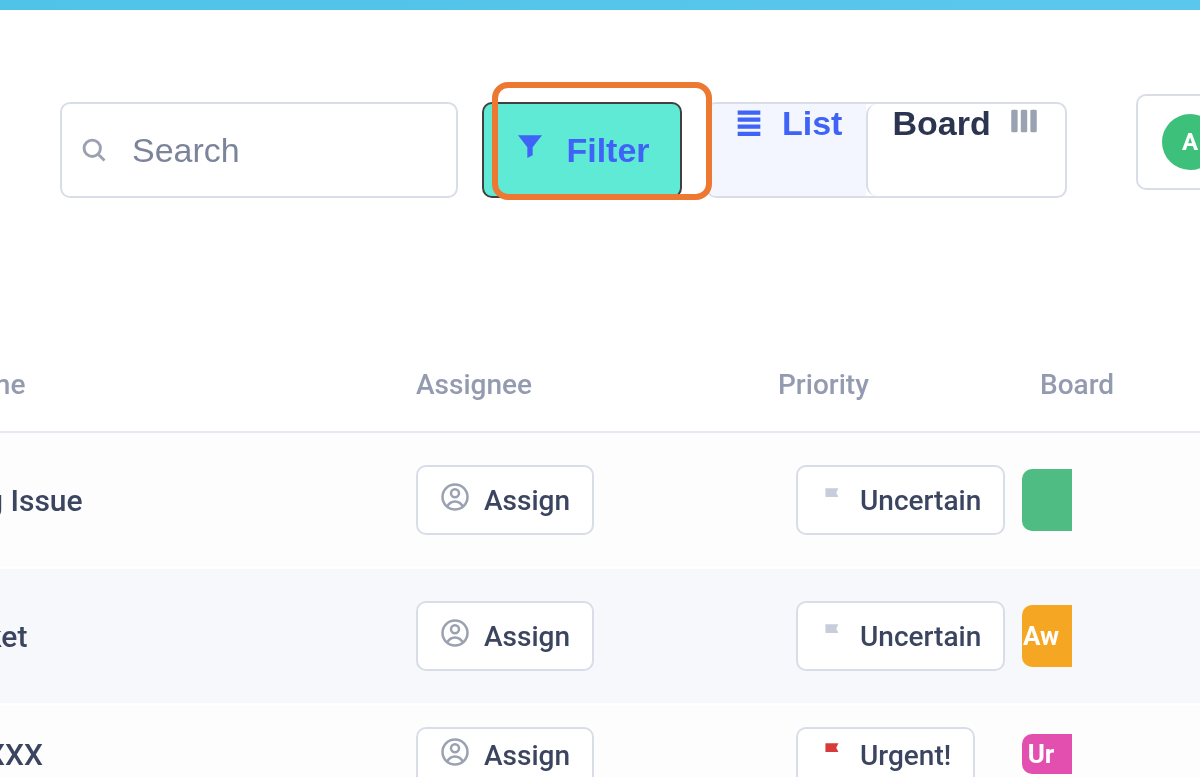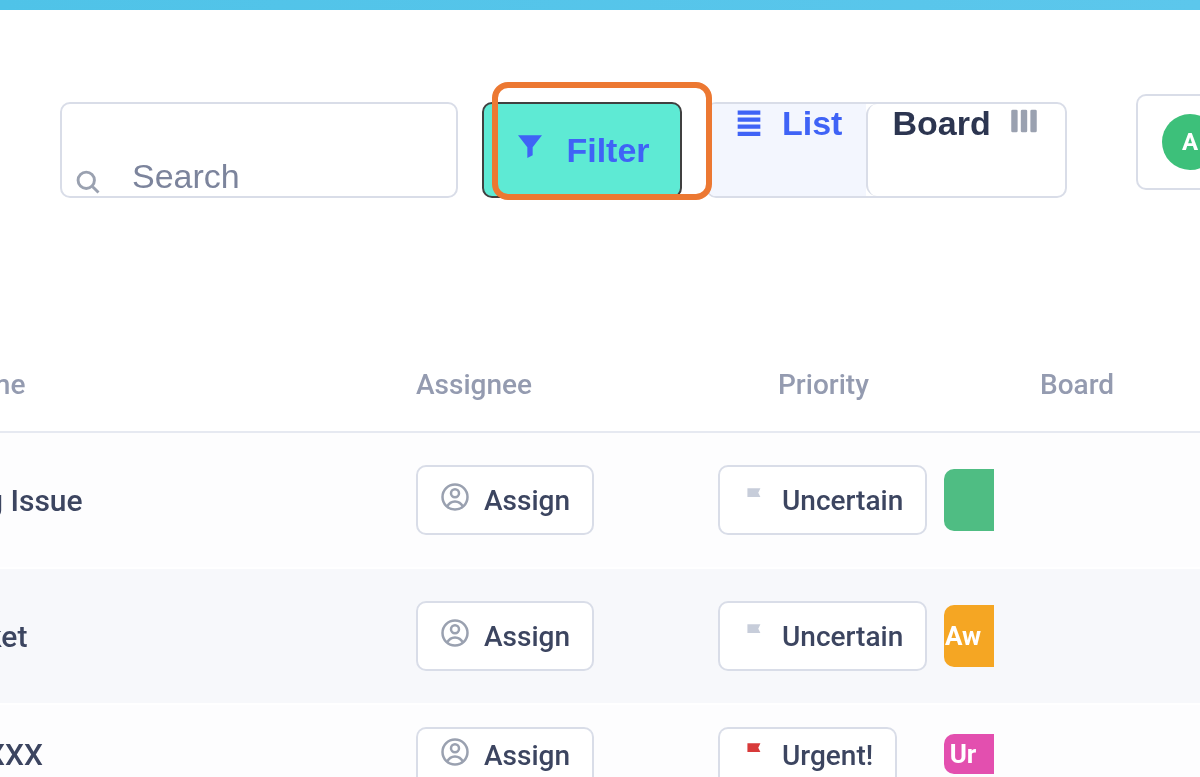--- a/index.html
+++ b/index.html
@@ -16,27 +16,27 @@
     background: linear-gradient(90deg, #4fc3e8, #5cc7ec);
   }
   .toolbar {
     display: flex;
     align-items: center;
     gap: 24px;
     padding: 92px 0 0 60px;
   }
   .search-box {
     display: flex;
-    align-items: flex-end;
+    align-items: center;
     border: 2px solid #d9dde8;
     border-radius: 10px;
     height: 96px;
     width: 398px;
-    padding: 0 12px;
-    gap: 30px;
+    padding: 0 18px;
+    gap: 24px;
     background: #fff;
   }
   .search-icon {
     color: #9aa1b0;
     display:flex;
     align-items:center;
   }
   .search-input {
     border: none;
     outline: none;
@@ -146,21 +146,21 @@
     background:#f7f8fb;
   }
   .table-row:nth-child(even){ background:#fdfdfe; }
   .row-name {
     width: 430px;
     font-size: 30px;
     font-weight: 500;
     color: #3c4560;
     margin-left:-14px;
   }
-  .row-assignee { width: 302px; }
+  .row-assignee { width: 380px; }
   .row-priority { width: 226px; }
   .row-status { flex:1; display:flex; }
   .chip {
     display: inline-flex;
     align-items: center;
     gap: 14px;
     border: 2px solid #d9dde8;
     border-radius: 10px;
     background: #fff;
     height: 70px;

